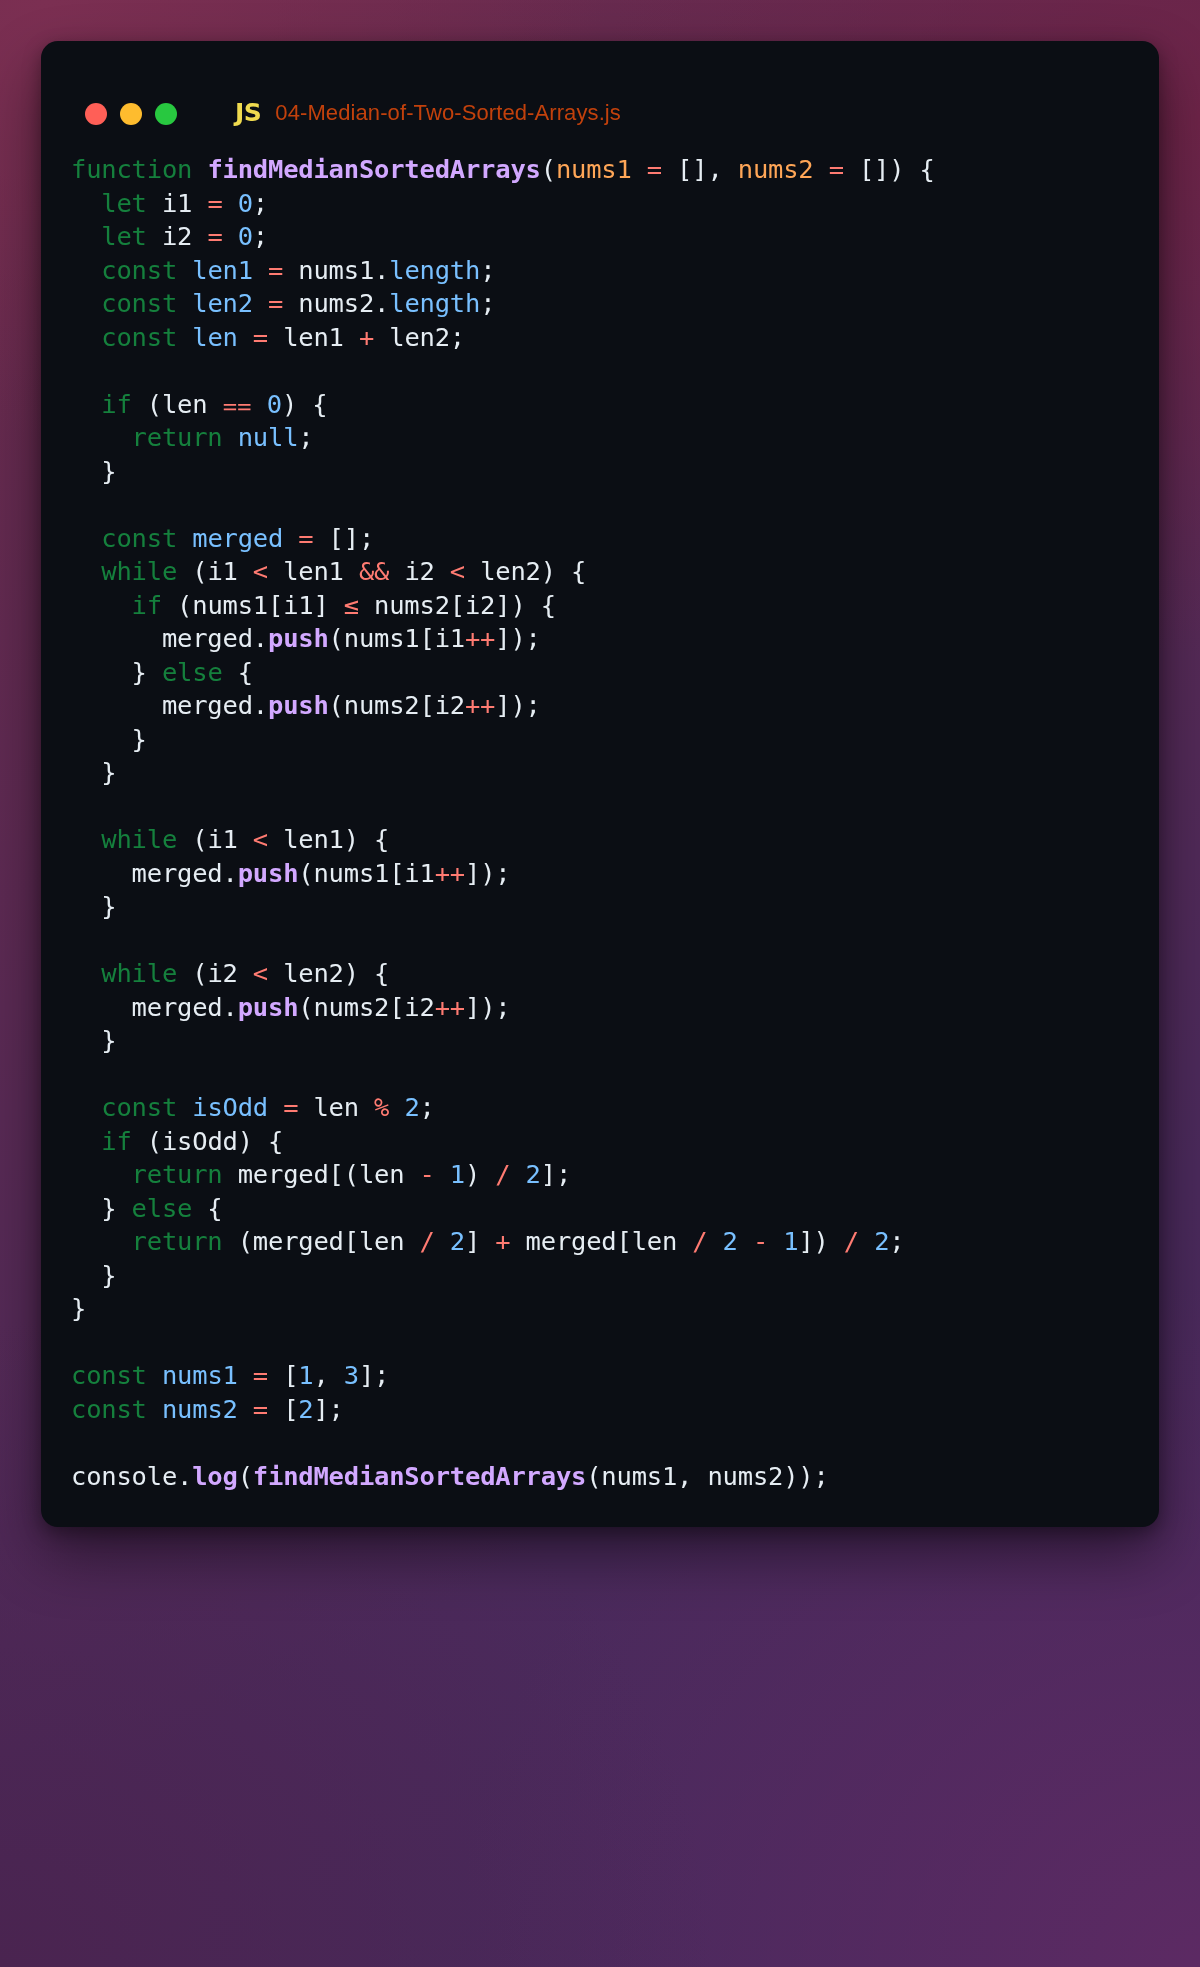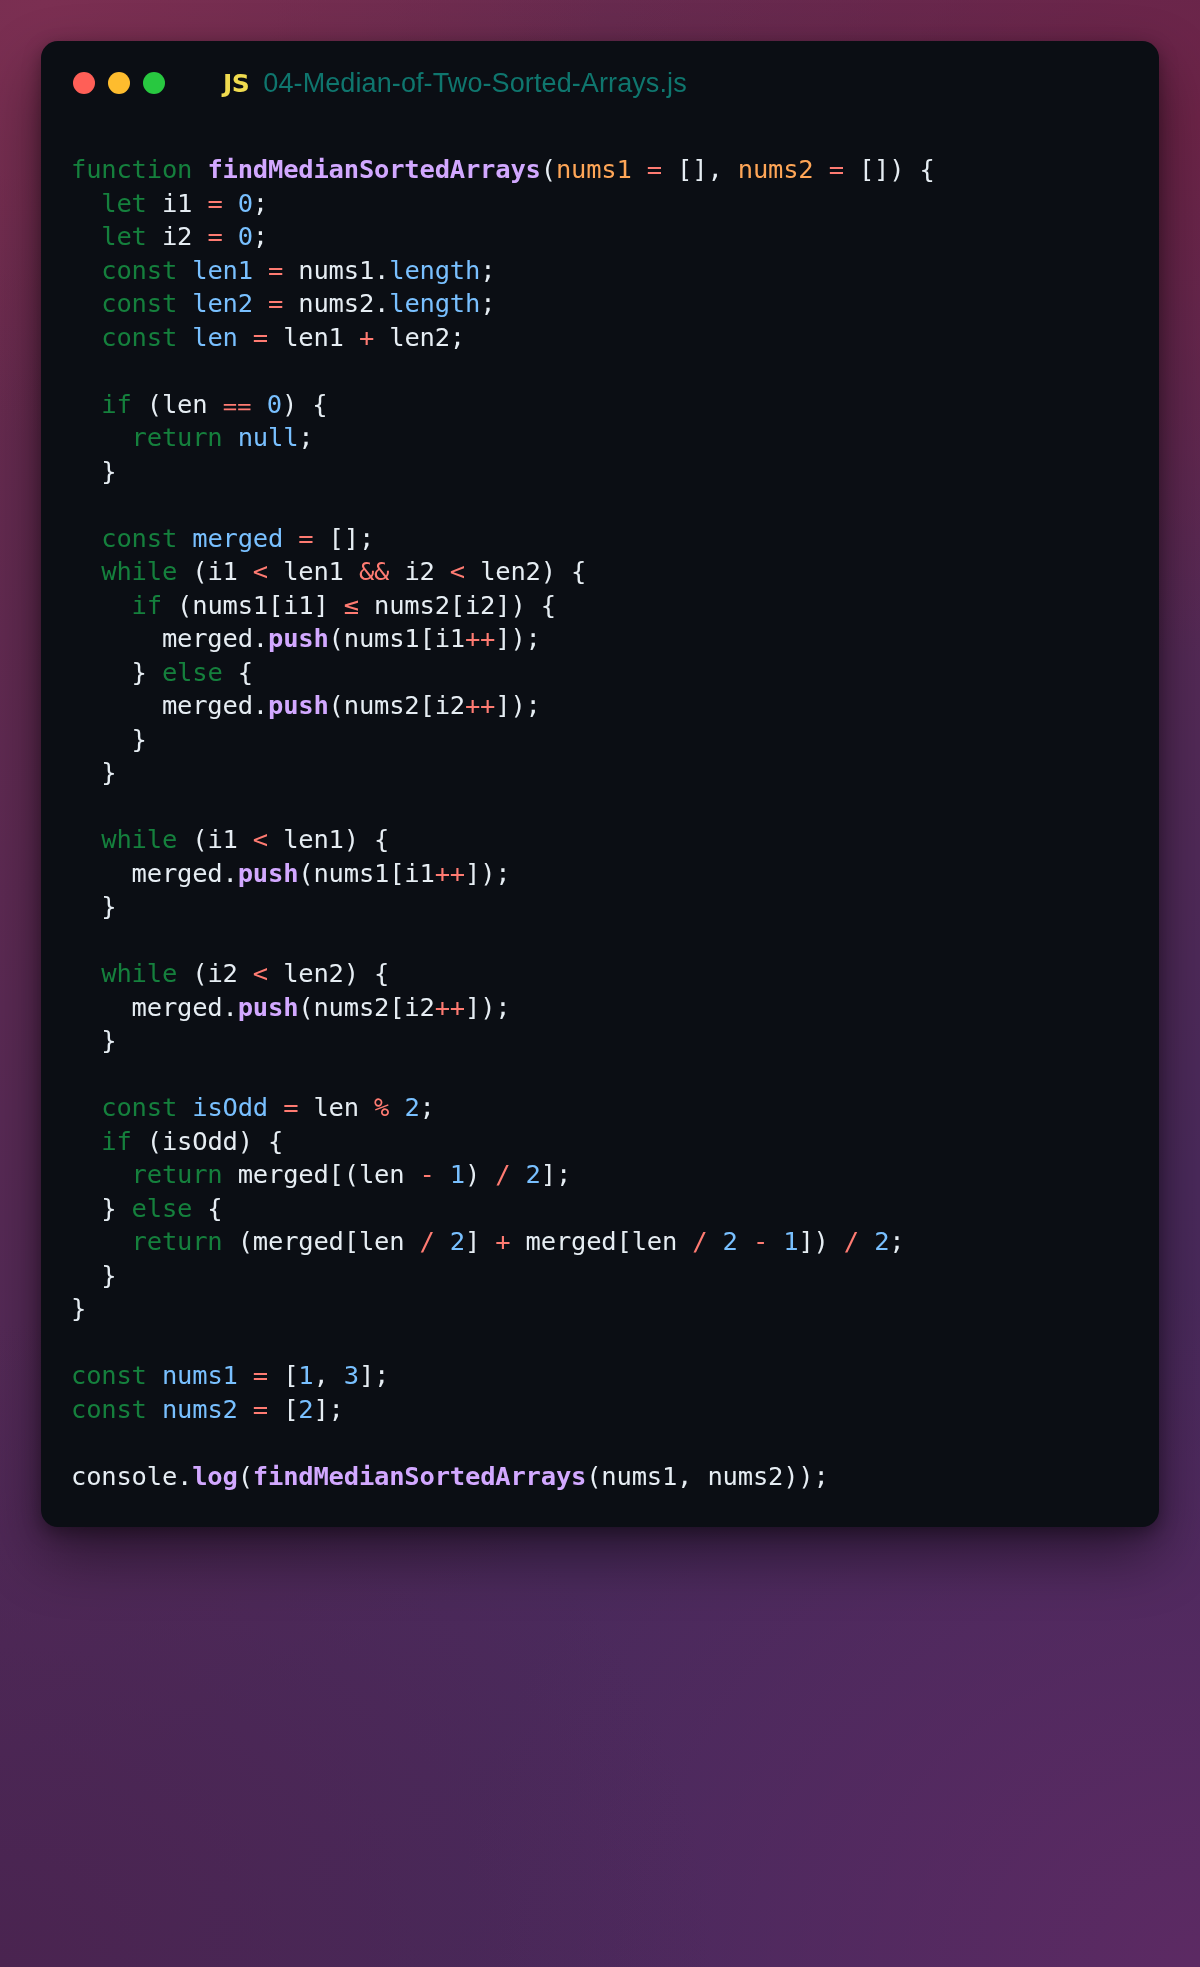--- a/index.html
+++ b/index.html
@@ -43,22 +43,22 @@
       0 6px 18px rgba(0,0,0,0.35);
     padding: 0 0 34px 0;
     position: relative;
     overflow: hidden;
   }
 
   
   #titlebar {
     height: 84px;
     display: flex;
-    align-items: center;
-    padding-left: 32px;
+    align-items: flex-end;
+    padding-left: 44px;
   }
 
   .lights { display: flex; gap: 13px; align-items: center; }
   .light { width: 22px; height: 22px; border-radius: 50%; display:block; }
   .light.red    { background: #ff5f57; }
   .light.yellow { background: #febc2e; }
   .light.green  { background: #28c840; }
 
   #title-group {
     display: flex;
@@ -70,23 +70,23 @@
   #js-badge {
     color: #f0db4f;
     font-family: "DejaVu Sans", sans-serif;
     font-weight: bold;
     font-size: 25px;
     letter-spacing: -0.5px;
     line-height: 1;
   }
 
   #filename {
-    color: #0f766e;
+    color: #c2410c;
     font-family: "Liberation Sans", sans-serif;
-    font-size: 27px;
+    font-size: 22px;
     letter-spacing: 0.1px;
     line-height: 1;
   }
 
   
   #code {
     padding: 28px 30px 0 30px;
     font-family: "DejaVu Sans Mono", monospace;
     font-size: 25.5px;
     line-height: 33.5px;

